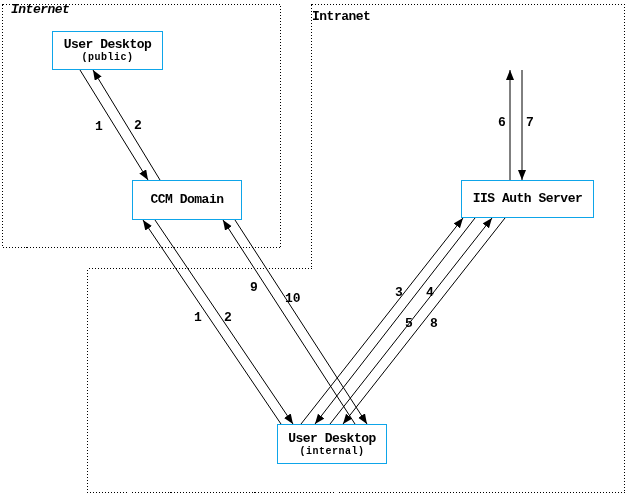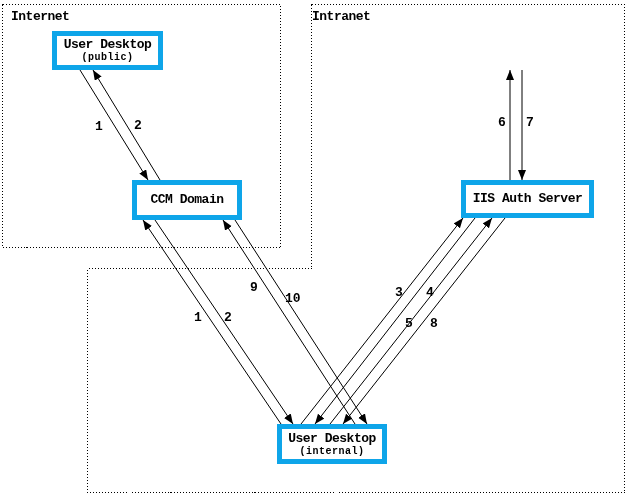--- a/index.html
+++ b/index.html
@@ -15,21 +15,21 @@
   .region-label {
     position: absolute;
     font-size: 13px;
     font-weight: bold;
     letter-spacing: -0.5px;
     color: #000;
     white-space: nowrap;
   }
   .node {
     position: absolute;
-    border: 5px solid #0ea5e9;
+    border: 1px solid #0ea5e9;
     background: #fff;
     display: flex;
     flex-direction: column;
     align-items: center;
     justify-content: center;
     box-sizing: border-box;
   }
   .node-title {
     font-size: 13px;
     font-weight: bold;
@@ -82,21 +82,21 @@
     <line x1="301" y1="424" x2="463" y2="218" stroke="#000" marker-end="url(#arr)"></line>
     <line x1="475" y1="218" x2="315" y2="424" stroke="#000" marker-end="url(#arr)"></line>
 
     <line x1="330" y1="424" x2="492" y2="218" stroke="#000" marker-end="url(#arr)"></line>
     <line x1="505" y1="218" x2="343" y2="424" stroke="#000" marker-end="url(#arr)"></line>
 
     <line x1="510" y1="180" x2="510" y2="70" stroke="#000" marker-end="url(#arr)"></line>
     <line x1="522" y1="70" x2="522" y2="180" stroke="#000" marker-end="url(#arr)"></line>
   </svg>
 
-  <div class="region-label" style="left:11px; top:9px;">Internet</div>
+  <div class="region-label" style="left:11px; top:2px;font-style:italic;">Internet</div>
   <div class="region-label" style="left:312px; top:9px;">Intranet</div>
 
   <div class="node" style="left:52px; top:31px; width:111px; height:39px;">
     <div class="node-title">User Desktop</div>
     <div class="node-subtitle">(public)</div>
   </div>
 
   <div class="node" style="left:132px; top:180px; width:110px; height:40px;">
     <div class="node-title">CCM Domain</div>
   </div>

